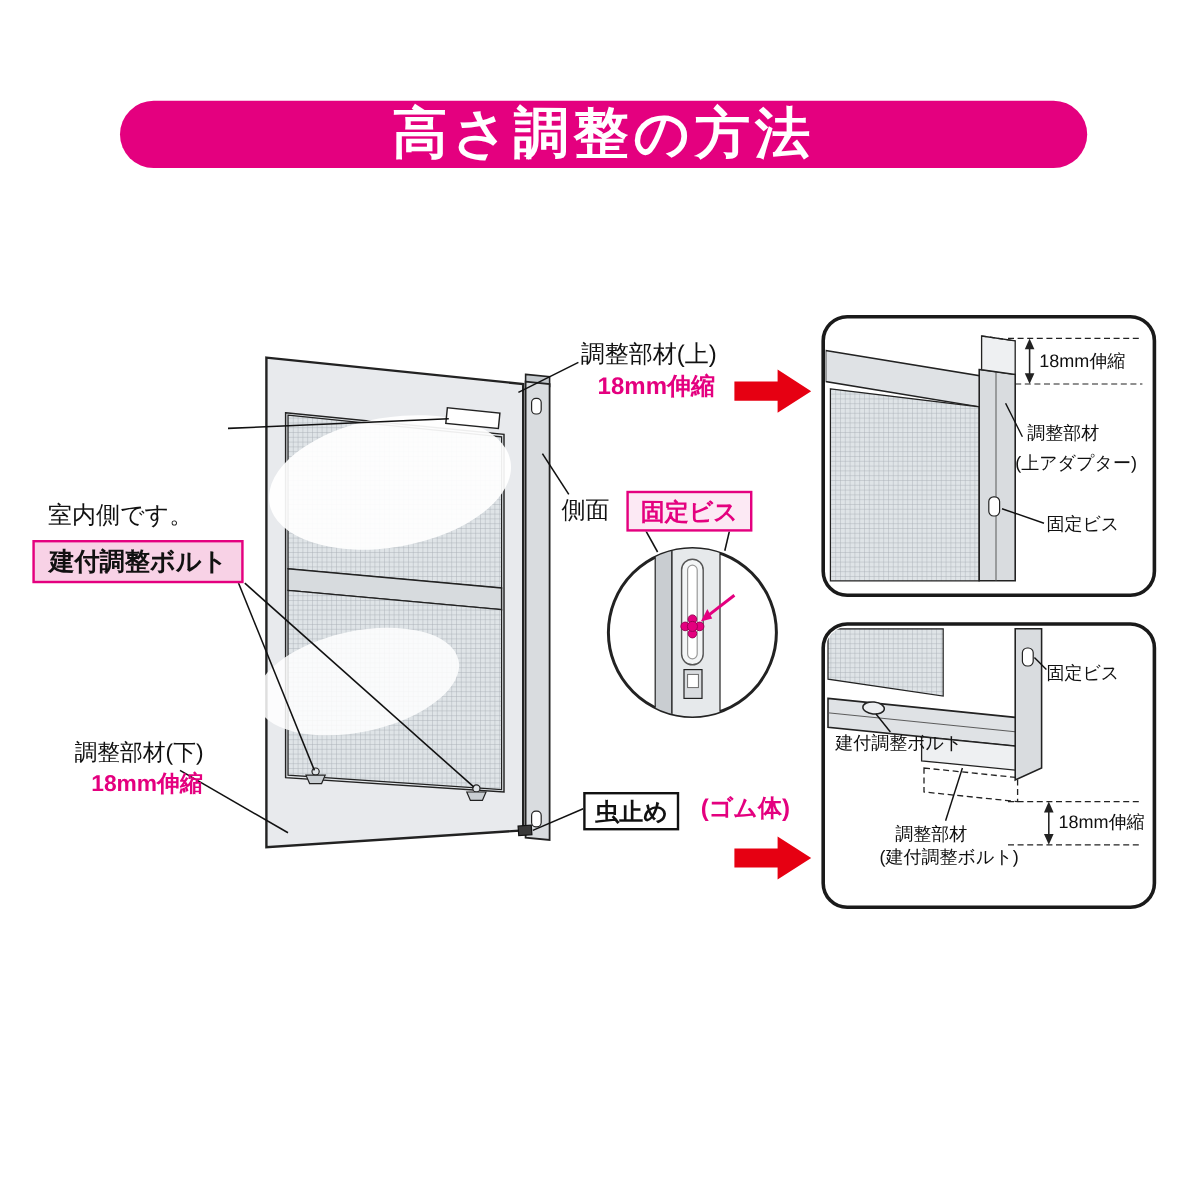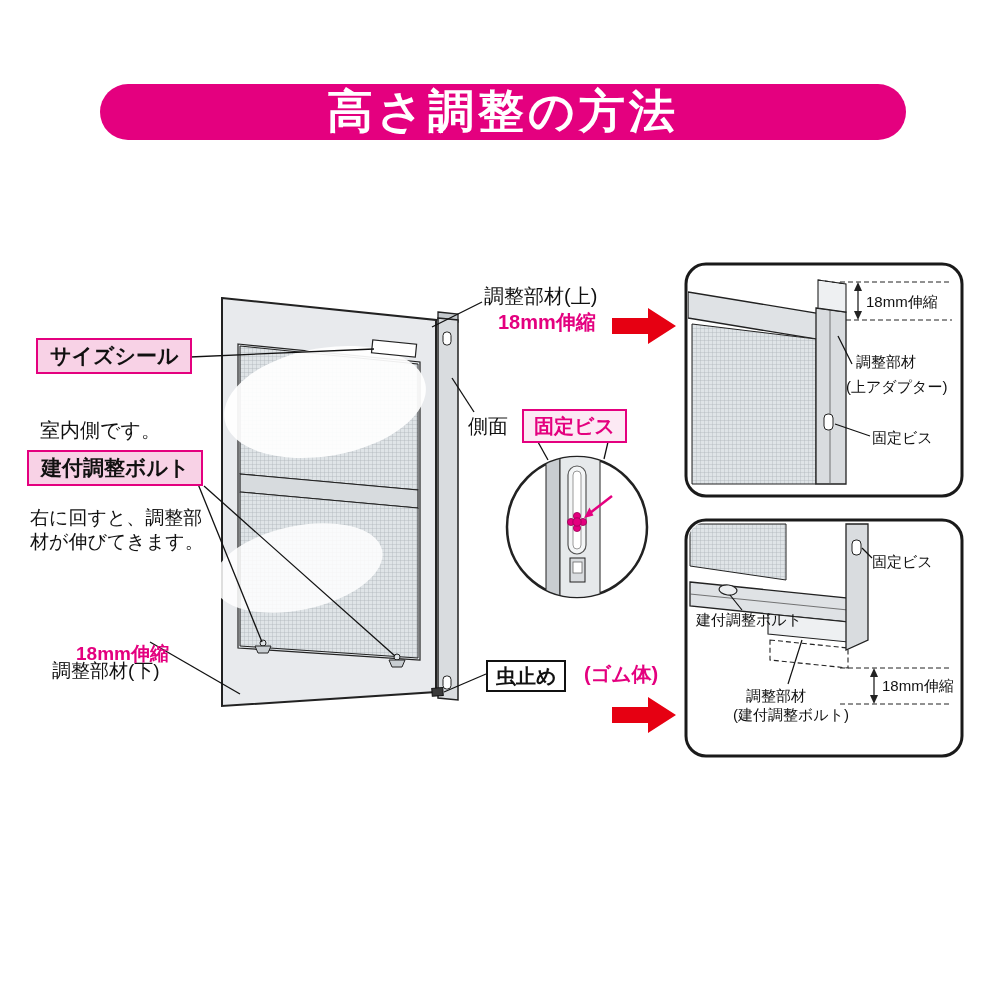--- a/index.html
+++ b/index.html
@@ -173,32 +173,27 @@
         <line x1="742" y1="610" x2="730" y2="595" stroke="#111" stroke-width="1.2"></line>
         <line x1="788" y1="684" x2="802" y2="640" stroke="#111" stroke-width="1.2"></line>
       </g>
     </g>
   </svg>
 
   <div class="banner">
     <span>高さ調整の方法</span>
   </div>
 
-  <div class="box box-pink" style="left:36px;top:338px;height:32px;padding:0 12px;font-size:21px;">
-    <span>サイズシール</span>
-  </div>
   <div class="lbl" style="left:40px;top:378px;font-size:20px;margin-top:40px;">室内側です。</div>
 
   <div class="box box-pink" style="left:27px;top:450px;height:32px;padding:0 12px;font-size:21px;">
     <span>建付調整ボルト</span>
   </div>
-  <div class="lbl note" style="left:30px;top:506px;font-size:19px;">右に回すと、調整部
-材が伸びてきます。</div>
-
-  <div class="lbl" style="left:52px;top:616px;font-size:19px;margin-top:43px;">調整部材(下)</div>
+
+  <div class="lbl" style="left:62px;top:616px;font-size:19px;">調整部材(下)</div>
   <div class="lbl magenta" style="left:76px;top:642px;font-size:19px;">18mm伸縮</div>
 
   <div class="lbl" style="left:484px;top:284px;font-size:20px;">調整部材(上)</div>
   <div class="lbl magenta" style="left:498px;top:310px;font-size:20px;">18mm伸縮</div>
 
   <div class="lbl" style="left:468px;top:414px;font-size:20px;">側面</div>
   <div class="box box-pink-text" style="left:522px;top:409px;height:30px;padding:0 10px;font-size:20px;">
     <span>固定ビス</span>
   </div>
 

